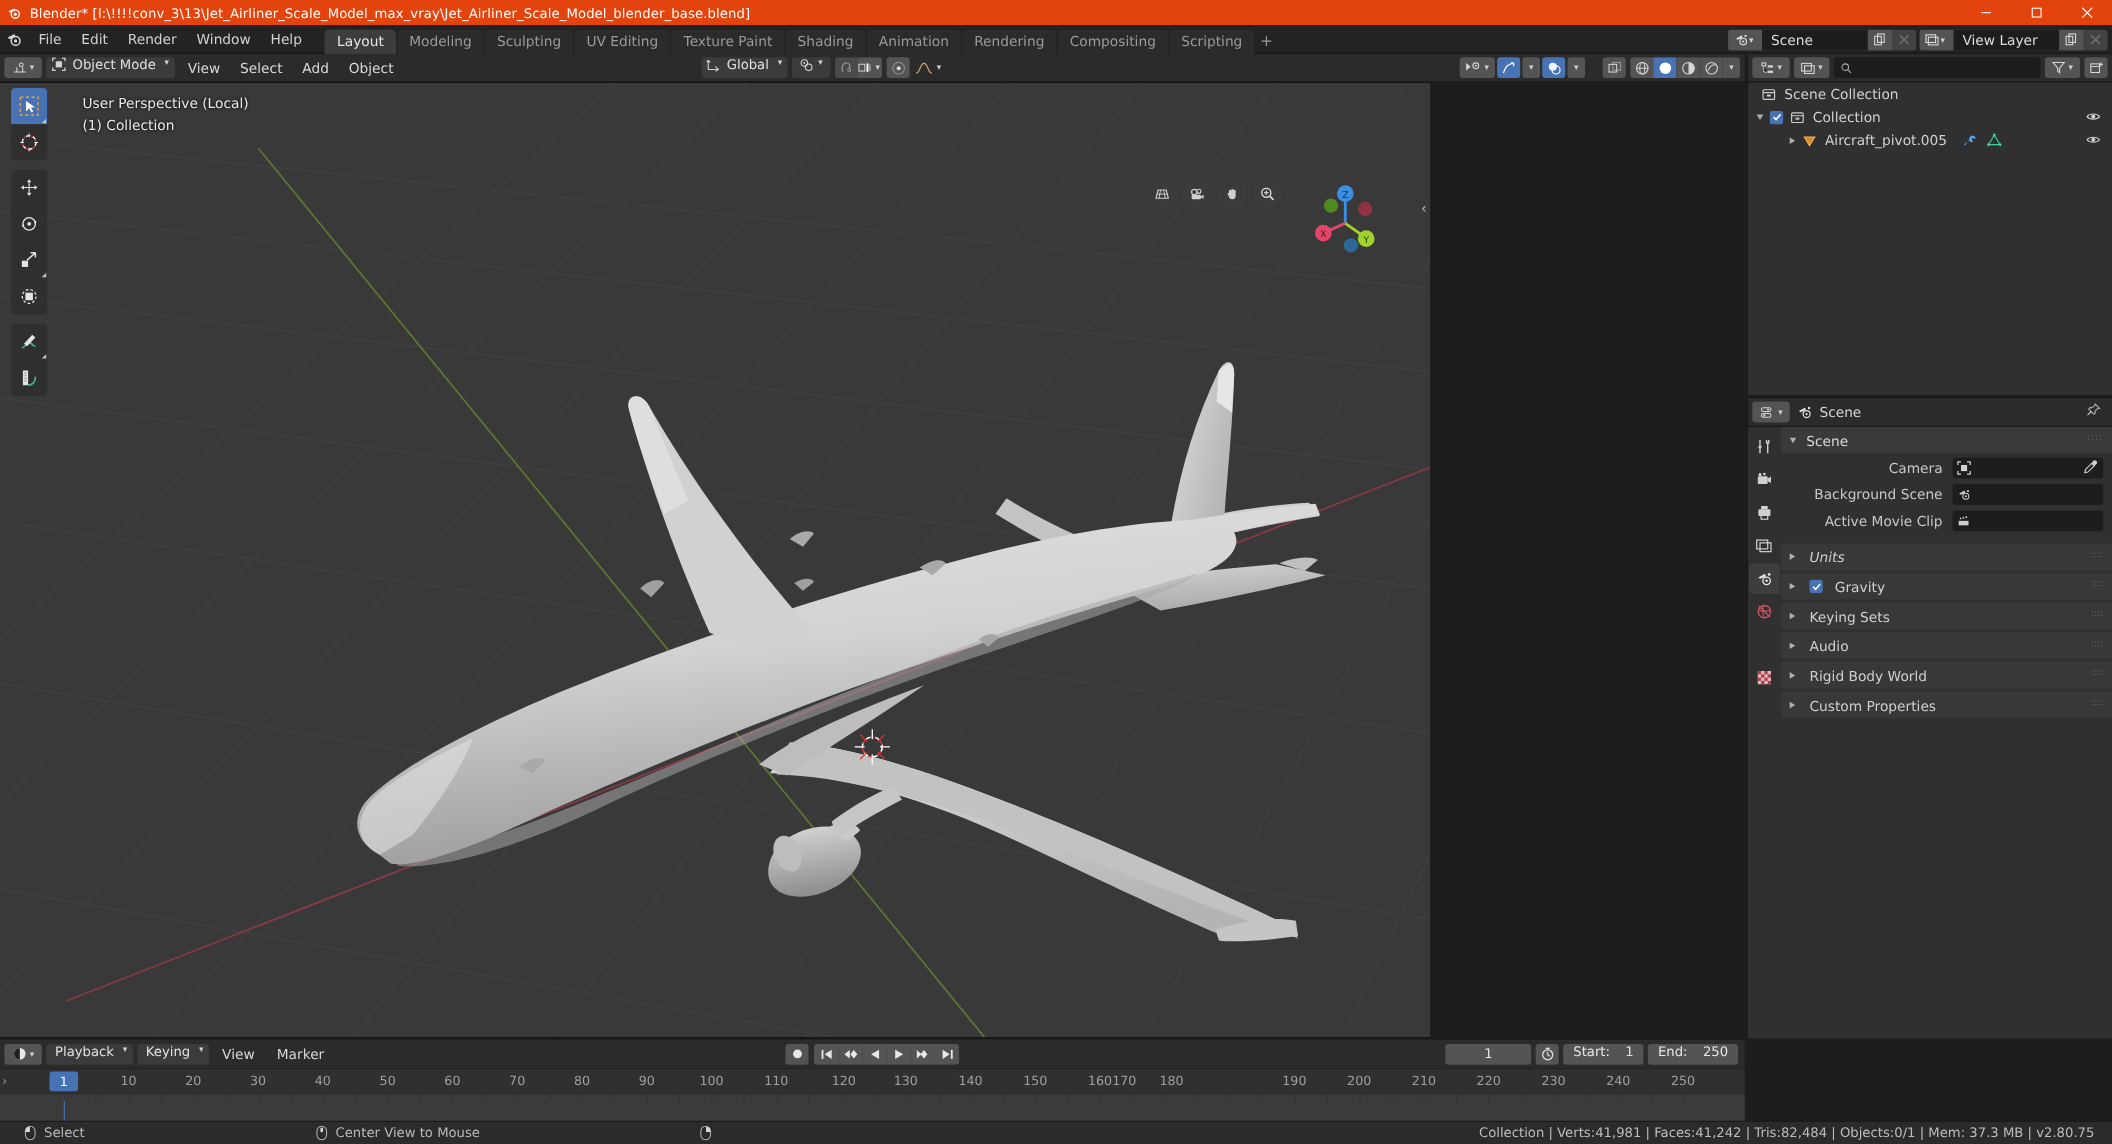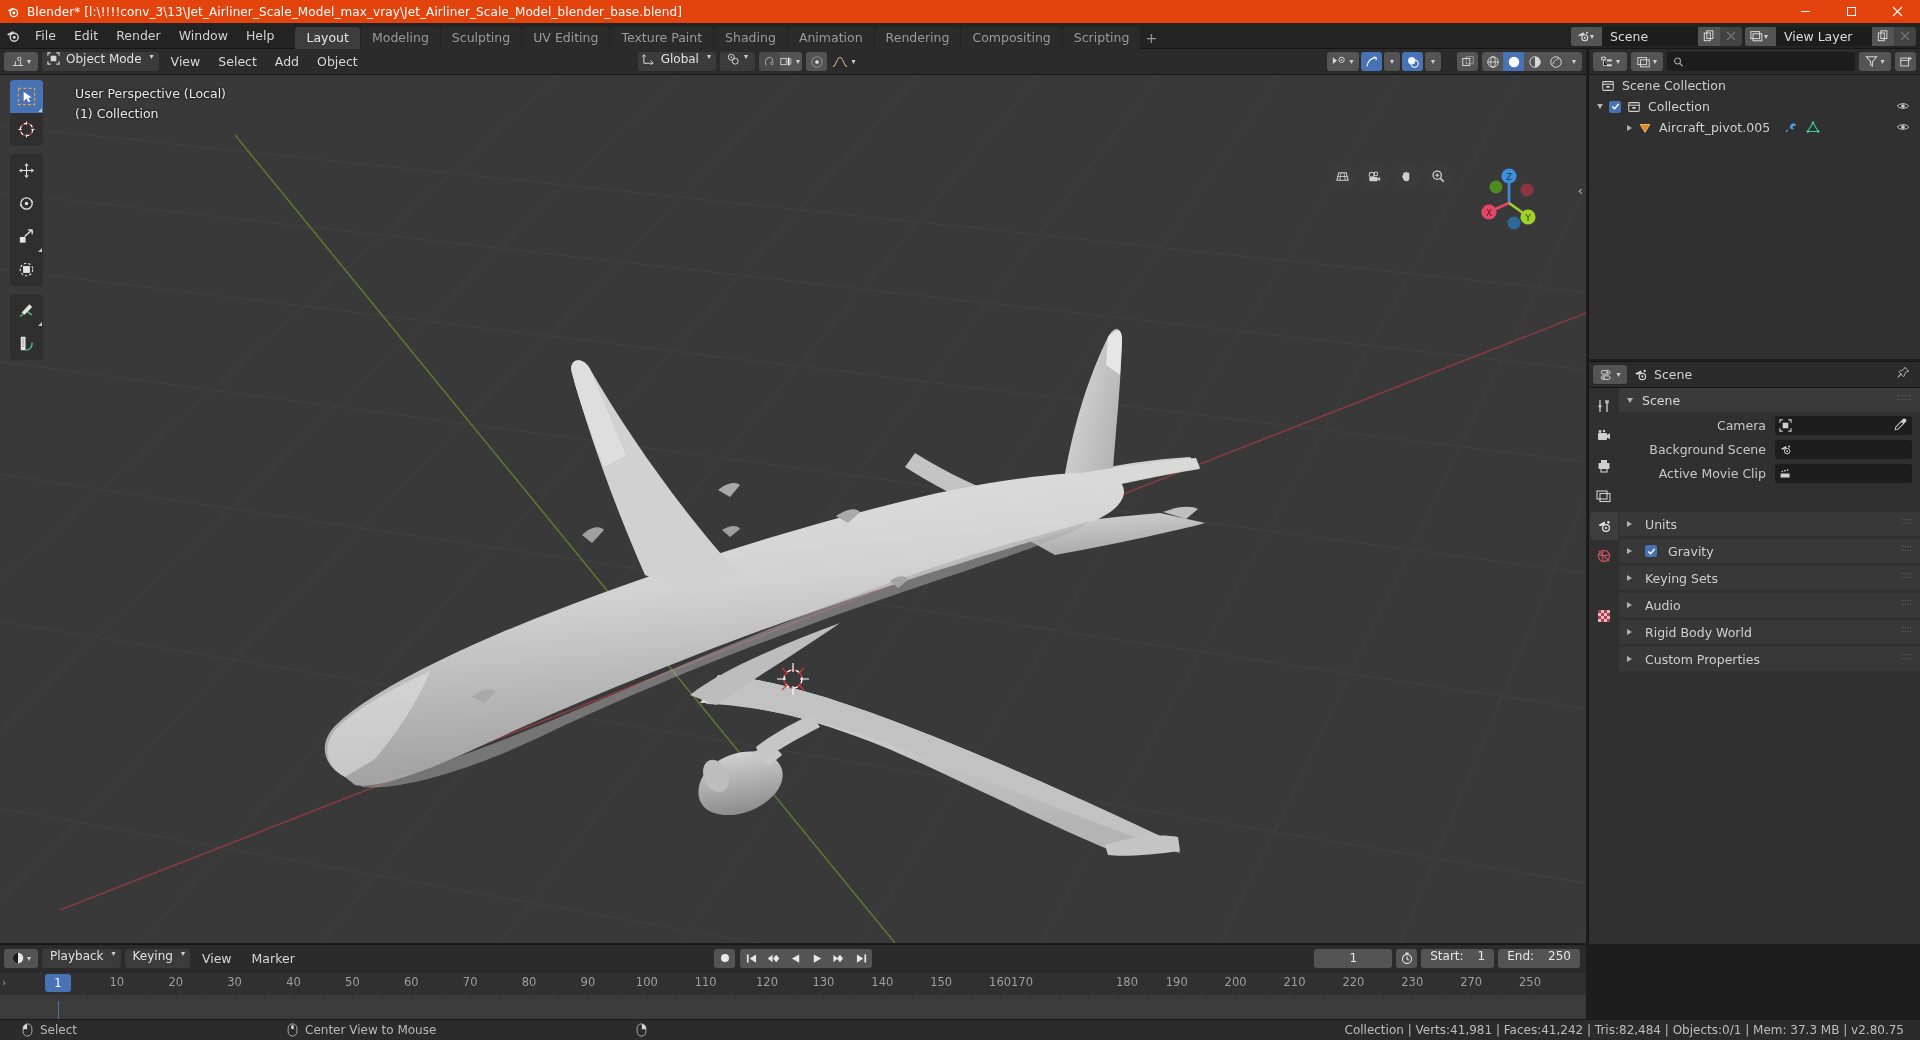--- a/index.html
+++ b/index.html
@@ -70,21 +70,21 @@
     border-radius:3px;color:#d6d6d6;
   }
   .btn-i.on{background:#4772b3;color:#fff;}
   .seg-group{display:flex;border-radius:3px;overflow:hidden;}
   .seg-group>div{height:19px;min-width:21px;background:#545454;display:flex;align-items:center;justify-content:center;color:#d6d6d6;}
   .seg-group>div.on{background:#4772b3;color:#fff;}
   .hdr-menu{padding:0 8px;height:19px;line-height:19px;font-size:12.5px;color:#d8d8d8;border-radius:3px;}
 
   
   .viewport{
-    position:absolute;left:0;top:75px;width:1586px;height:868px;
+    position:absolute;left:0;top:75px;width:1300px;height:868px;
     background:#000000;overflow:hidden;
   }
   .vp-overlay-text{position:absolute;left:75px;top:84px;font-size:12.5px;color:#e8e8e8;text-shadow:0 0 3px #000;line-height:20px;pointer-events:none;}
   .toolbar-left{
     position:absolute;left:10px;top:80px;width:33px;
     display:flex;flex-direction:column;
   }
   .tool-grp{margin-bottom:8px;border-radius:4px;overflow:hidden;}
   .tool-btn{
     width:33px;height:33px;background:#2f2f2f;display:flex;align-items:center;justify-content:center;position:relative;
@@ -908,21 +908,21 @@
         <div class="prow">
           <span class="lbl">Active Movie Clip</span>
           <span class="field">
             <svg width="13" height="13" viewBox="0 0 16 16">
               <rect x="2" y="8" width="11" height="5" fill="#d0d0d0"></rect>
               <path d="M3 4.8 L4.6 4.2 L5.2 6 L3.6 6.6 Z M6.2 4 L7.8 3.4 L8.4 5.2 L6.8 5.8 Z M9.4 3.2 L11 2.6 L11.6 4.4 L10 5 Z" fill="#d0d0d0"></path>
             </svg>
           </span>
         </div>
 
-        <div class="closed-panel" style="margin-top:28px;">
+        <div class="closed-panel" style="margin-top:10px;font-style:italic;">
           <span class="tri"></span>
           <span>Units</span>
           <span class="grip">::::</span>
         </div>
         <div class="closed-panel">
           <span class="tri"></span>
           <span class="ckbox" style="margin-right:4px;">
             <svg width="9" height="9" viewBox="0 0 10 10">
                 <path d="M1.5 5 L4 7.5 L8.5 2.2" fill="none" stroke="#fff" stroke-width="1.6"></path>
               </svg>
@@ -1051,27 +1051,27 @@
         <div class="tl-tick" style="left: 529.04px;">80</div>
         <div class="tl-tick" style="left: 587.92px;">90</div>
         <div class="tl-tick" style="left: 646.8px;">100</div>
         <div class="tl-tick" style="left: 705.68px;">110</div>
         <div class="tl-tick" style="left: 767px; text-align: center;">120</div>
         <div class="tl-tick" style="left: 823.44px;">130</div>
         <div class="tl-tick" style="left: 882.32px;">140</div>
         <div class="tl-tick" style="left: 941.2px;">150</div>
         <div class="tl-tick" style="left: 1000.08px;">160</div>
         <div class="tl-tick" style="left: 1022px;">170</div>
-        <div class="tl-tick" style="left: 1127px;">180</div>
+        <div class="tl-tick" style="left: 1065px;">180</div>
         <div class="tl-tick" style="left: 1176.72px;">190</div>
         <div class="tl-tick" style="left: 1235.6px;">200</div>
         <div class="tl-tick" style="left: 1294.48px;">210</div>
         <div class="tl-tick" style="left: 1353.36px;">220</div>
         <div class="tl-tick" style="left: 1412.24px;">230</div>
-        <div class="tl-tick" style="left: 1471.12px;">270</div>
+        <div class="tl-tick" style="left: 1471.12px;">240</div>
         <div class="tl-tick" style="left: 1530px;">250</div>
       </div>
     <div class="tl-body" id="tl-body">
         <div class="tl-playline" style="left: 58px;"></div>
         <div class="tl-minitick" style="left: 58px;"></div>
         <div class="tl-minitick" style="left: 87.44px;"></div>
         <div class="tl-minitick" style="left: 116.88px;"></div>
         <div class="tl-minitick" style="left: 146.32px;"></div>
         <div class="tl-minitick" style="left: 175.76px;"></div>
         <div class="tl-minitick" style="left: 205.2px;"></div>

